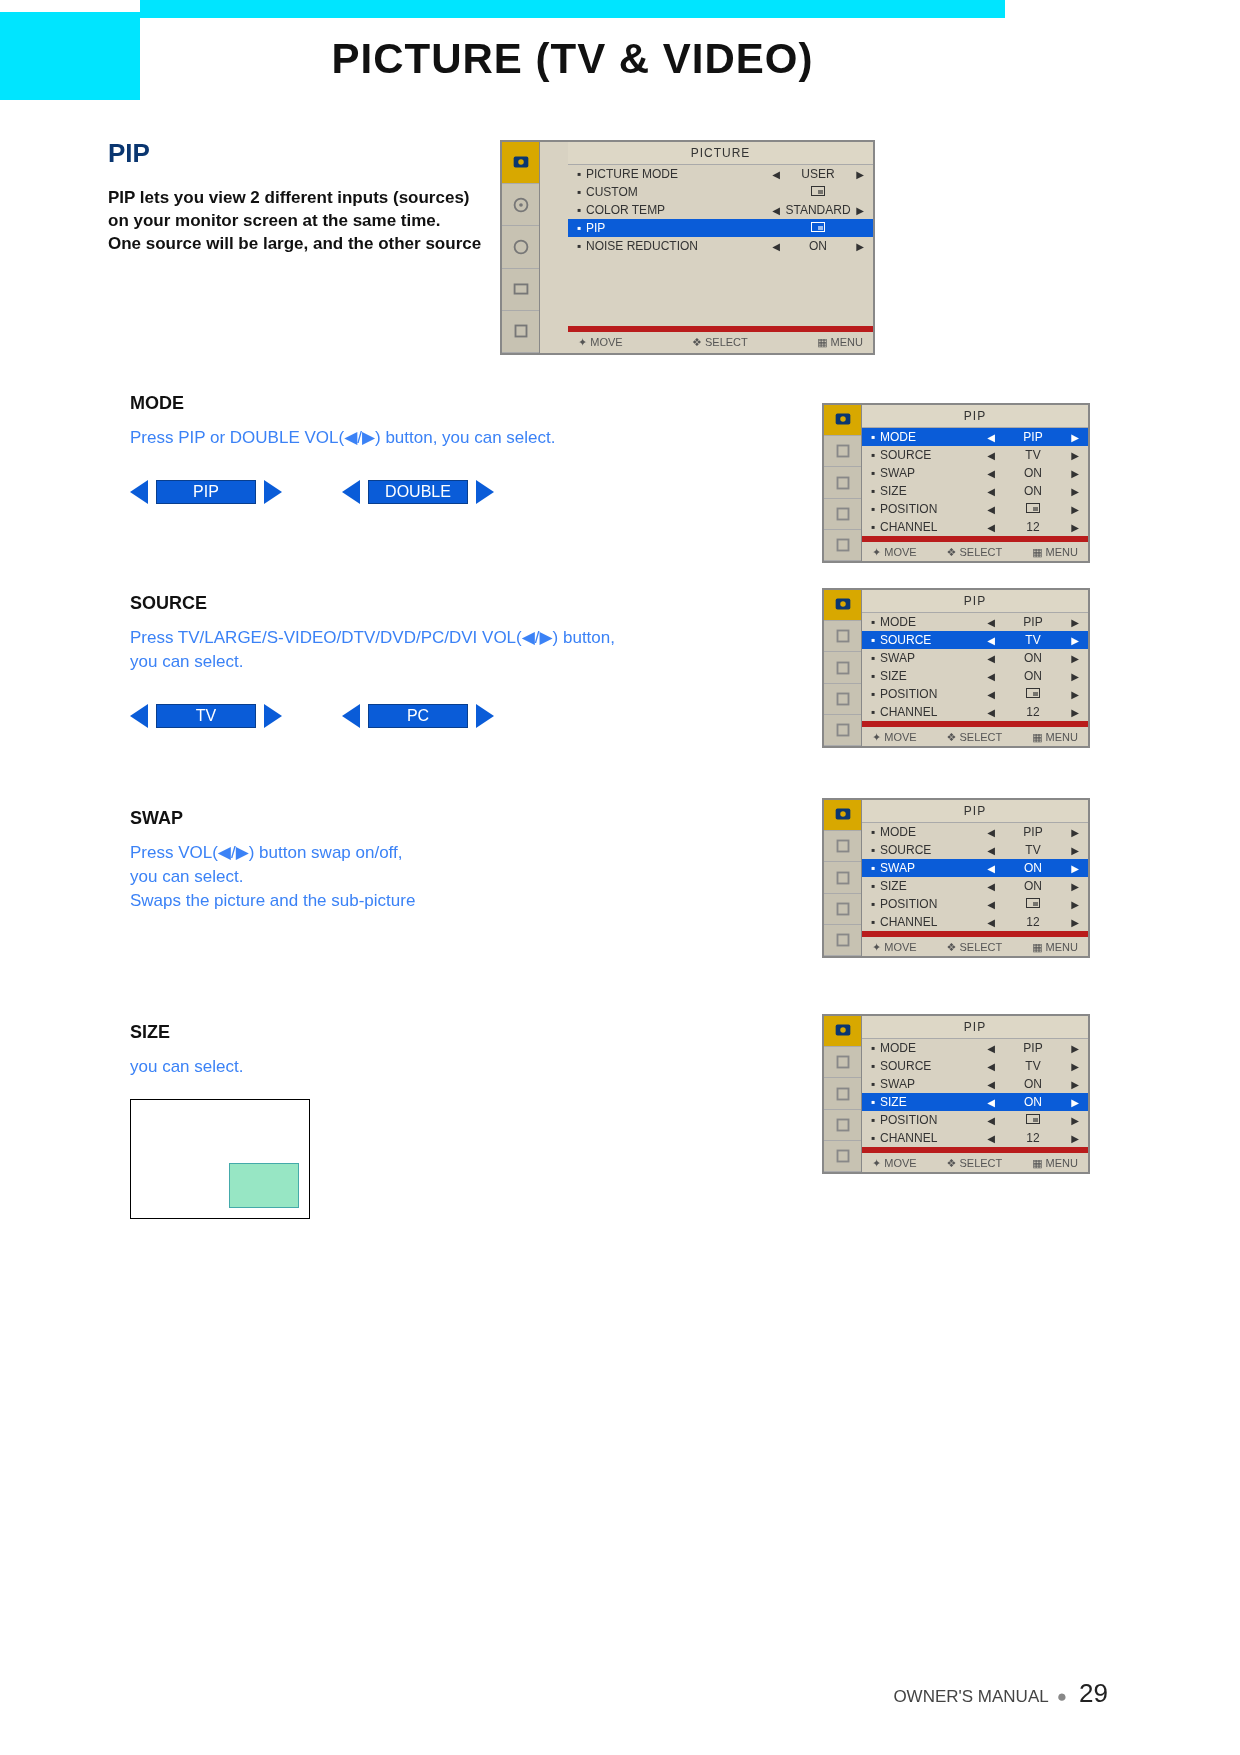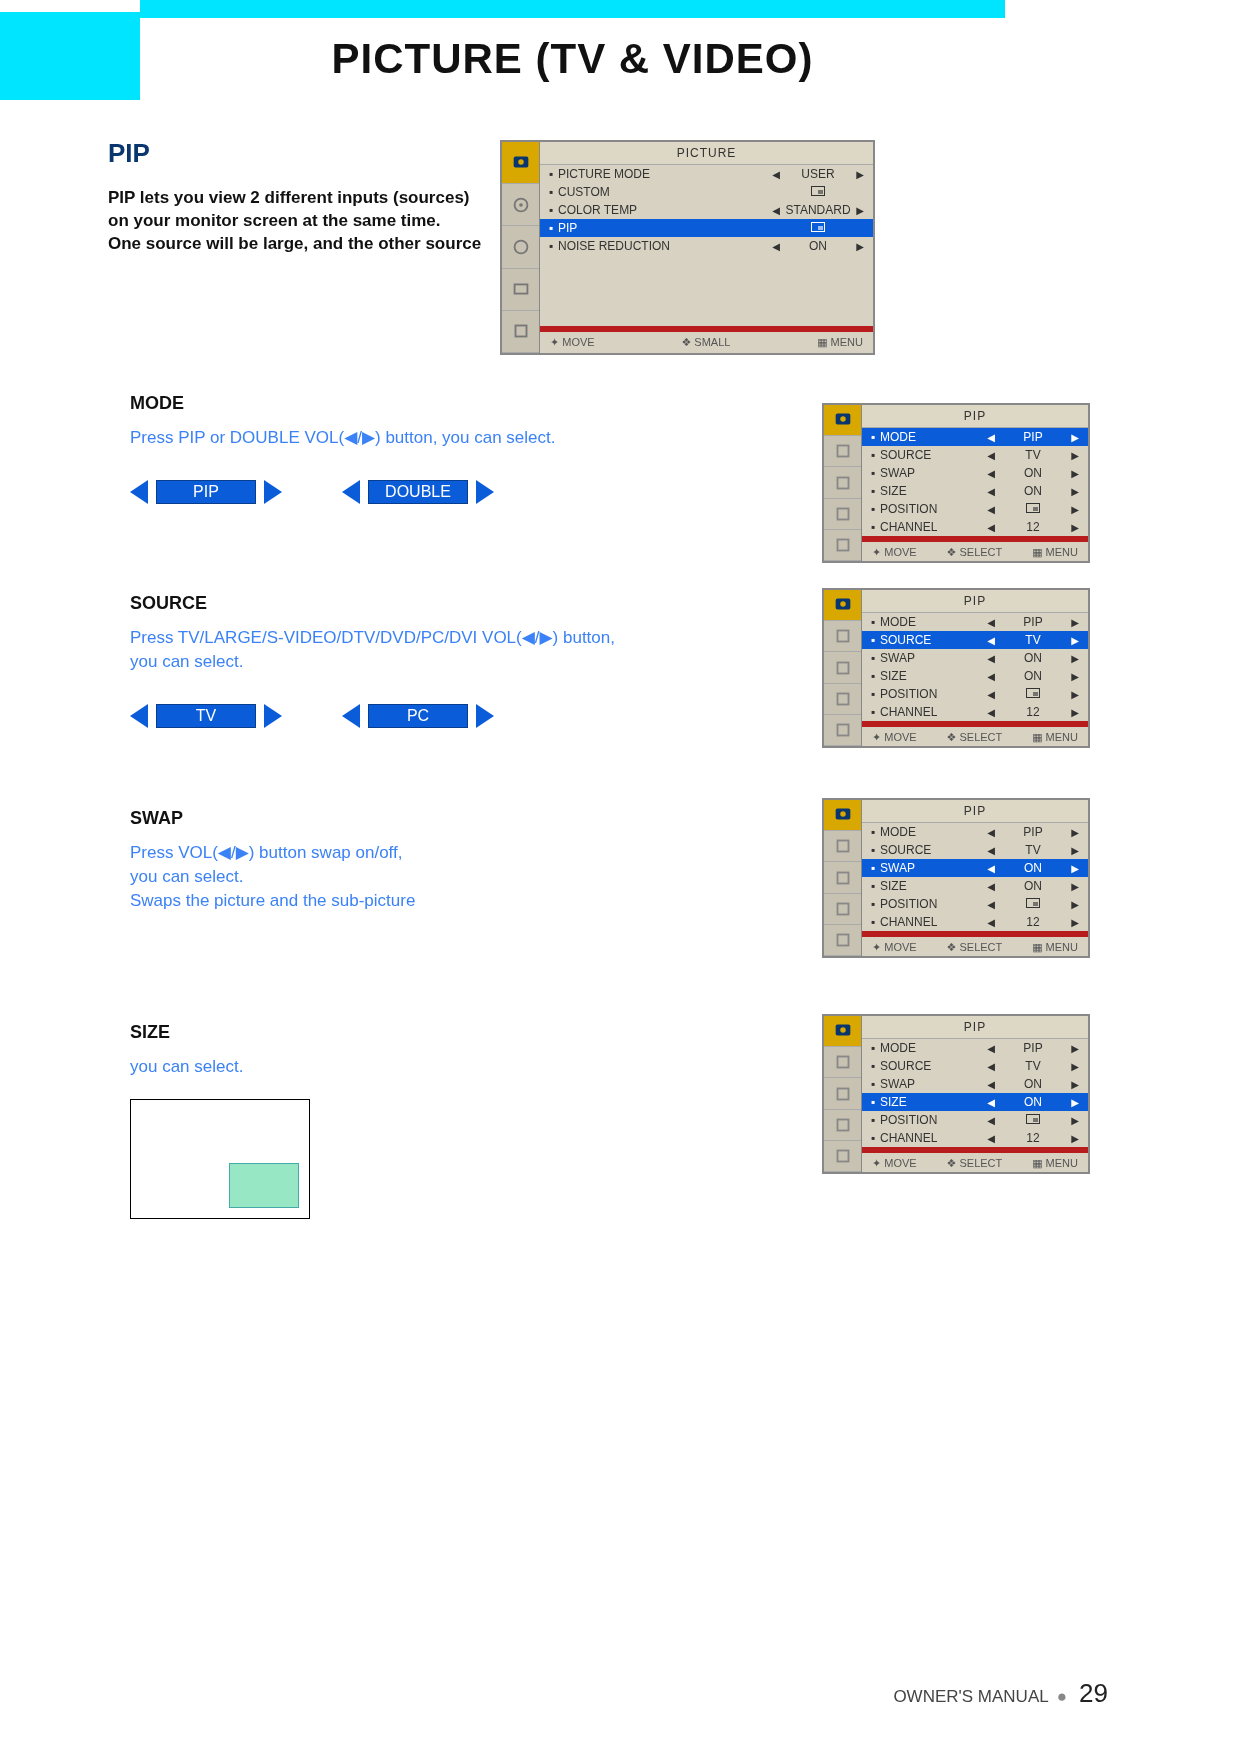--- a/index.html
+++ b/index.html
@@ -72,21 +72,21 @@
   <div class="content">
     <div class="h-pip">PIP</div>
     <div class="intro">
       <div>PIP lets you view 2 different inputs (sources)</div>
       <div>on your monitor screen at the same time.</div>
       <div>One source will be large, and the other source</div>
     </div>
   </div>
 
   <div class="osd big-osd">
-    <div class="osd-wrap" style="height:100%;">
+    <div class="osd-wrap" style="height:100%;gap:28px;">
       <div class="osd-left">
         <div class="ico sel">
             <svg viewBox="0 0 24 24">
               <rect x="4" y="5" width="16" height="12" rx="2" fill="#0a3670"></rect>
               <circle cx="12" cy="11" r="3" fill="#d8a800"></circle>
             </svg>
           </div>
         <div class="ico">
             <svg viewBox="0 0 24 24">
               <circle cx="12" cy="12" r="7" fill="none" stroke="#777" stroke-width="2"></circle>
@@ -143,21 +143,21 @@
             <div class="osd-row">
               <span class="bullet">▪</span>
               <span class="lbl">NOISE REDUCTION</span>
               <span class="arL">◀</span>
               <span class="val">ON</span>
               <span class="arR">▶</span>
             </div>
           </div>
         <div class="osd-footer">
           <span>✦ <span>MOVE</span></span>
-          <span>❖ <span>SMALL</span></span>
+          <span>❖ <span>SELECT</span></span>
           <span>▦ <span>MENU</span></span>
         </div>
       </div>
     </div>
   </div>
 
   <div class="section" style="position:absolute; left:130px; top:393px; width:960px;">
     <div class="sub-h">MODE</div>
     <div class="body-text">Press PIP or DOUBLE VOL(◀/▶) button, you can select.</div>
     <div class="sel-row">

